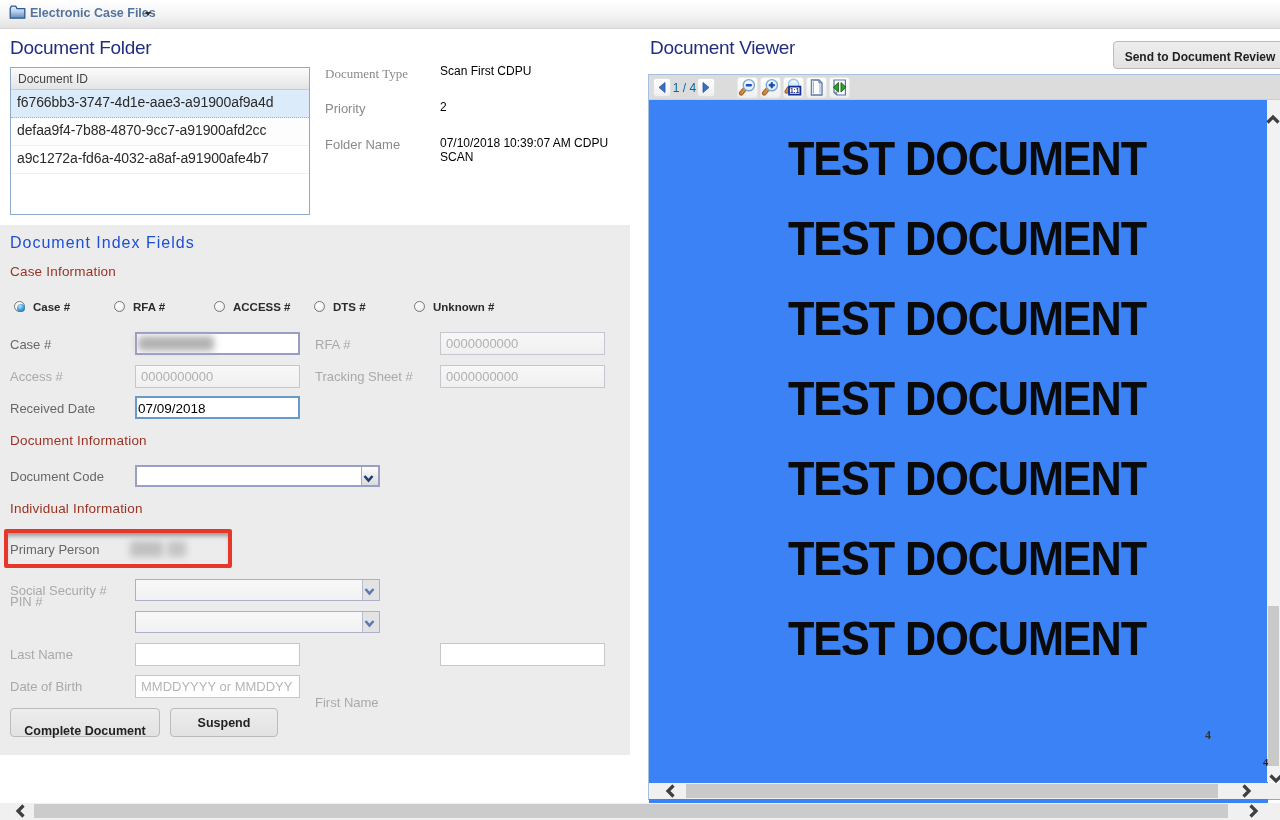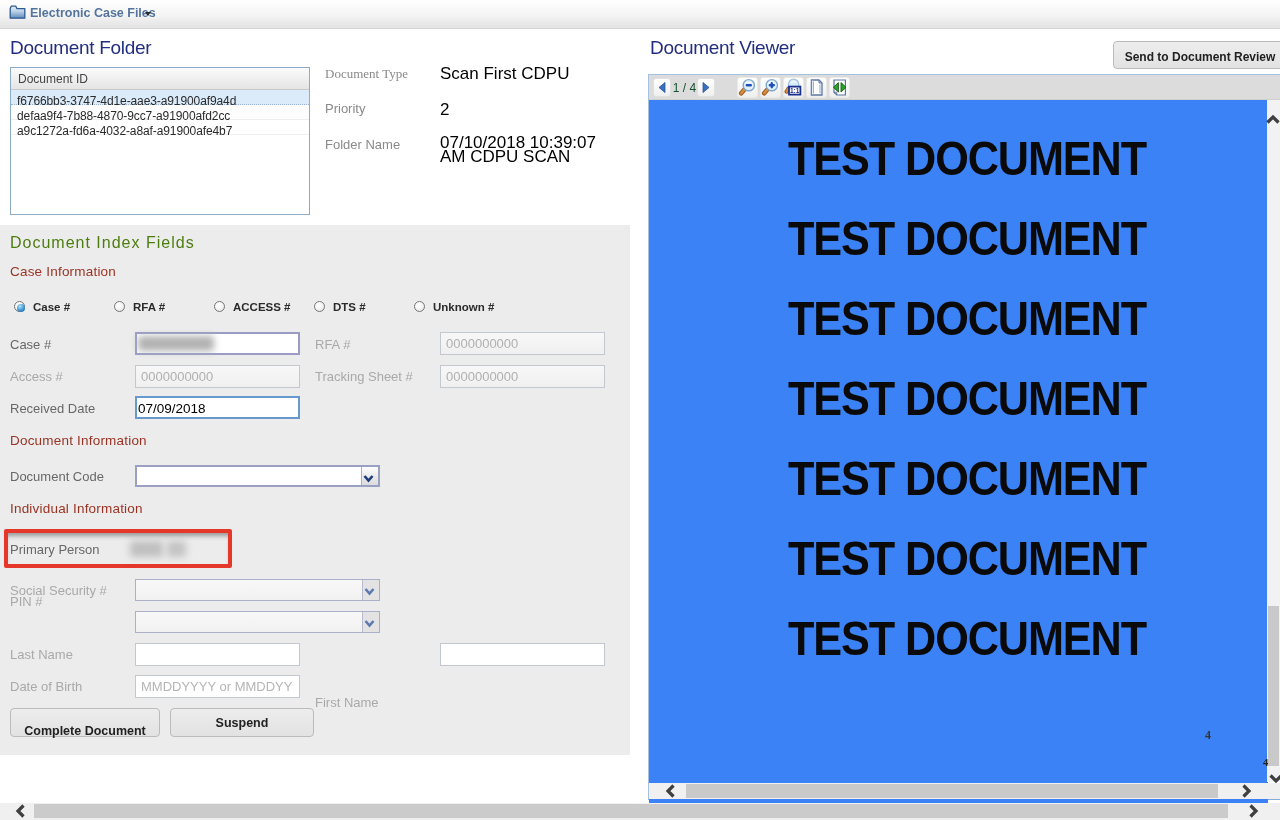--- a/index.html
+++ b/index.html
@@ -10,35 +10,35 @@
 
 #topbar { position:absolute; left:0; top:0; width:1280px; height:29px;
   background:linear-gradient(to bottom,#ffffff 0%,#f4f4f4 55%,#e2e2e2 100%);
   border-bottom:1px solid #d5d5d5; }
 #topbar .title { position:absolute; left:30px; top:6px; font-size:12.5px; font-weight:bold; color:#54749E; }
 #topbar .caret { position:absolute; left:145px; top:12px; width:0; height:0;
   border-left:3.5px solid transparent; border-right:3.5px solid transparent; border-top:4.5px solid #2a2a2a; }
 
 
 .h1 { position:absolute; font-size:19px; color:#232E80; letter-spacing:-0.3px; }
-.h2 { position:absolute; font-size:16px; letter-spacing:1px; color:#4d7c0f; }
+.h2 { position:absolute; font-size:16px; letter-spacing:1px; color:#1d4ed8; }
 .h3 { position:absolute; font-size:13.5px; letter-spacing:0.2px; color:#9A3324; }
 
 
 #doclist { position:absolute; left:10px; top:67px; width:300px; height:148px;
   border:1px solid #8EACC8; background:#fff; }
 #doclist .hdr { height:22px; background:linear-gradient(to bottom,#fbfbfb,#e4e4e4);
   border-bottom:1px solid #c9c9c9; font-size:12px; color:#444; padding:4px 0 0 7px; }
-#doclist .row { height:15px; font-size:12px; letter-spacing:-0.1px; color:#2a2a2a; padding:4px 0 0 6px; }
+#doclist .row { height:28px; font-size:14px; letter-spacing:-0.1px; color:#2a2a2a; padding:4px 0 0 6px; }
 #doclist .r1 { background:#dcebfa; border-bottom:1px dotted #9ab4cf; }
 #doclist .r2 { background:#fdfdfd; border-bottom:1px solid #efefef; }
 #doclist .r3 { background:#ffffff; border-bottom:1px solid #f0f0f0; }
 
 .glabel { position:absolute; font-size:13px; color:#8a8a8a; }
-.gvalue { position:absolute; font-size:17px; color:#000; }
+.gvalue { position:absolute; font-size:12px; color:#000; }
 
 
 #panel { position:absolute; left:0; top:225px; width:630px; height:530px; background:#ececec; }
 
 
 .radio { position:absolute; width:11px; height:11px; border-radius:50%;
   background:radial-gradient(circle at 40% 35%, #ffffff 0%, #f4f4f4 50%, #d6d6d6 100%);
   border:1px solid #777777; }
 .radio.on::after { content:""; position:absolute; left:1.5px; top:1.5px; width:8px; height:8px;
   border-radius:50%; background:radial-gradient(circle at 38% 30%, #b8e2f8 0%, #4aa3dc 45%, #14518f 100%); }
@@ -187,34 +187,34 @@
 
   <div class="flabel dis" style="left:10px; top:422px;">Last Name</div>
   <div class="tinput dis" style="left:135px; top:418px; background:#fff;"></div>
   <div class="flabel dis" style="left:315px; top:422px;margin-top:48px;">First Name</div>
   <div class="tinput dis" style="left:440px; top:418px; background:#fff;"></div>
 
   <div class="flabel dis" style="left:10px; top:454px;">Date of Birth</div>
   <div class="tinput dis" style="left:135px; top:450px; background:#fff; color:#b5b5b5;">MMDDYYYY or MMDDYY</div>
 
   <div class="gbtn" style="left:10px; top:483px; width:150px; padding-top:15px;">Complete Document</div>
-  <div class="gbtn" style="left:170px; top:483px; width:144px; padding-top:7px;">Suspend</div>
+  <div class="gbtn" style="left:170px; top:483px; width:108px; padding-top:7px;">Suspend</div>
 </div>
 
 <div class="h1" style="left:650px; top:37px;">Document Viewer</div>
 <div class="gbtn" style="left:1113px; top:41px; width:174px; height:28px; padding-top:8px; font-size:12px;">Send to Document Review</div>
 
 <div id="viewer">
   <div id="vtoolbar">
     <div class="tbtn" style="left:4px; top:3px; width:18px; height:19px;">
       <svg width="16" height="17" viewBox="0 0 16 17" style="position:absolute;left:0;top:0;">
         <path d="M11 3.5 L5 8.5 L11 13.5 Z" fill="#3a6ebe" stroke="#2a55a0" stroke-width="0.8"></path>
       </svg>
     </div>
-    <div style="position:absolute; left:23px; top:6px; width:25px; text-align:center; font-size:12px; color:#14532d;">1 / 4</div>
+    <div style="position:absolute; left:23px; top:6px; width:25px; text-align:center; font-size:12px; color:#0369a1;">1 / 4</div>
     <div class="tbtn" style="left:48px; top:3px; width:18px; height:19px;">
       <svg width="16" height="17" viewBox="0 0 16 17" style="position:absolute;left:0;top:0;">
         <path d="M5 3.5 L11 8.5 L5 13.5 Z" fill="#3a6ebe" stroke="#2a55a0" stroke-width="0.8"></path>
       </svg>
     </div>
 
     <div class="tbtn" style="left:88px; top:2px; width:21px; height:21px; border-color:#e9e9e9;">
       <svg width="19" height="19" viewBox="0 0 19 19" style="position:absolute;left:0;top:0;">
         <line x1="6" y1="12" x2="3.2" y2="15.2" stroke="#a05f20" stroke-width="4.6" stroke-linecap="round"></line>
         <line x1="6" y1="12" x2="3.4" y2="15" stroke="#d88c42" stroke-width="2.6" stroke-linecap="round"></line>

